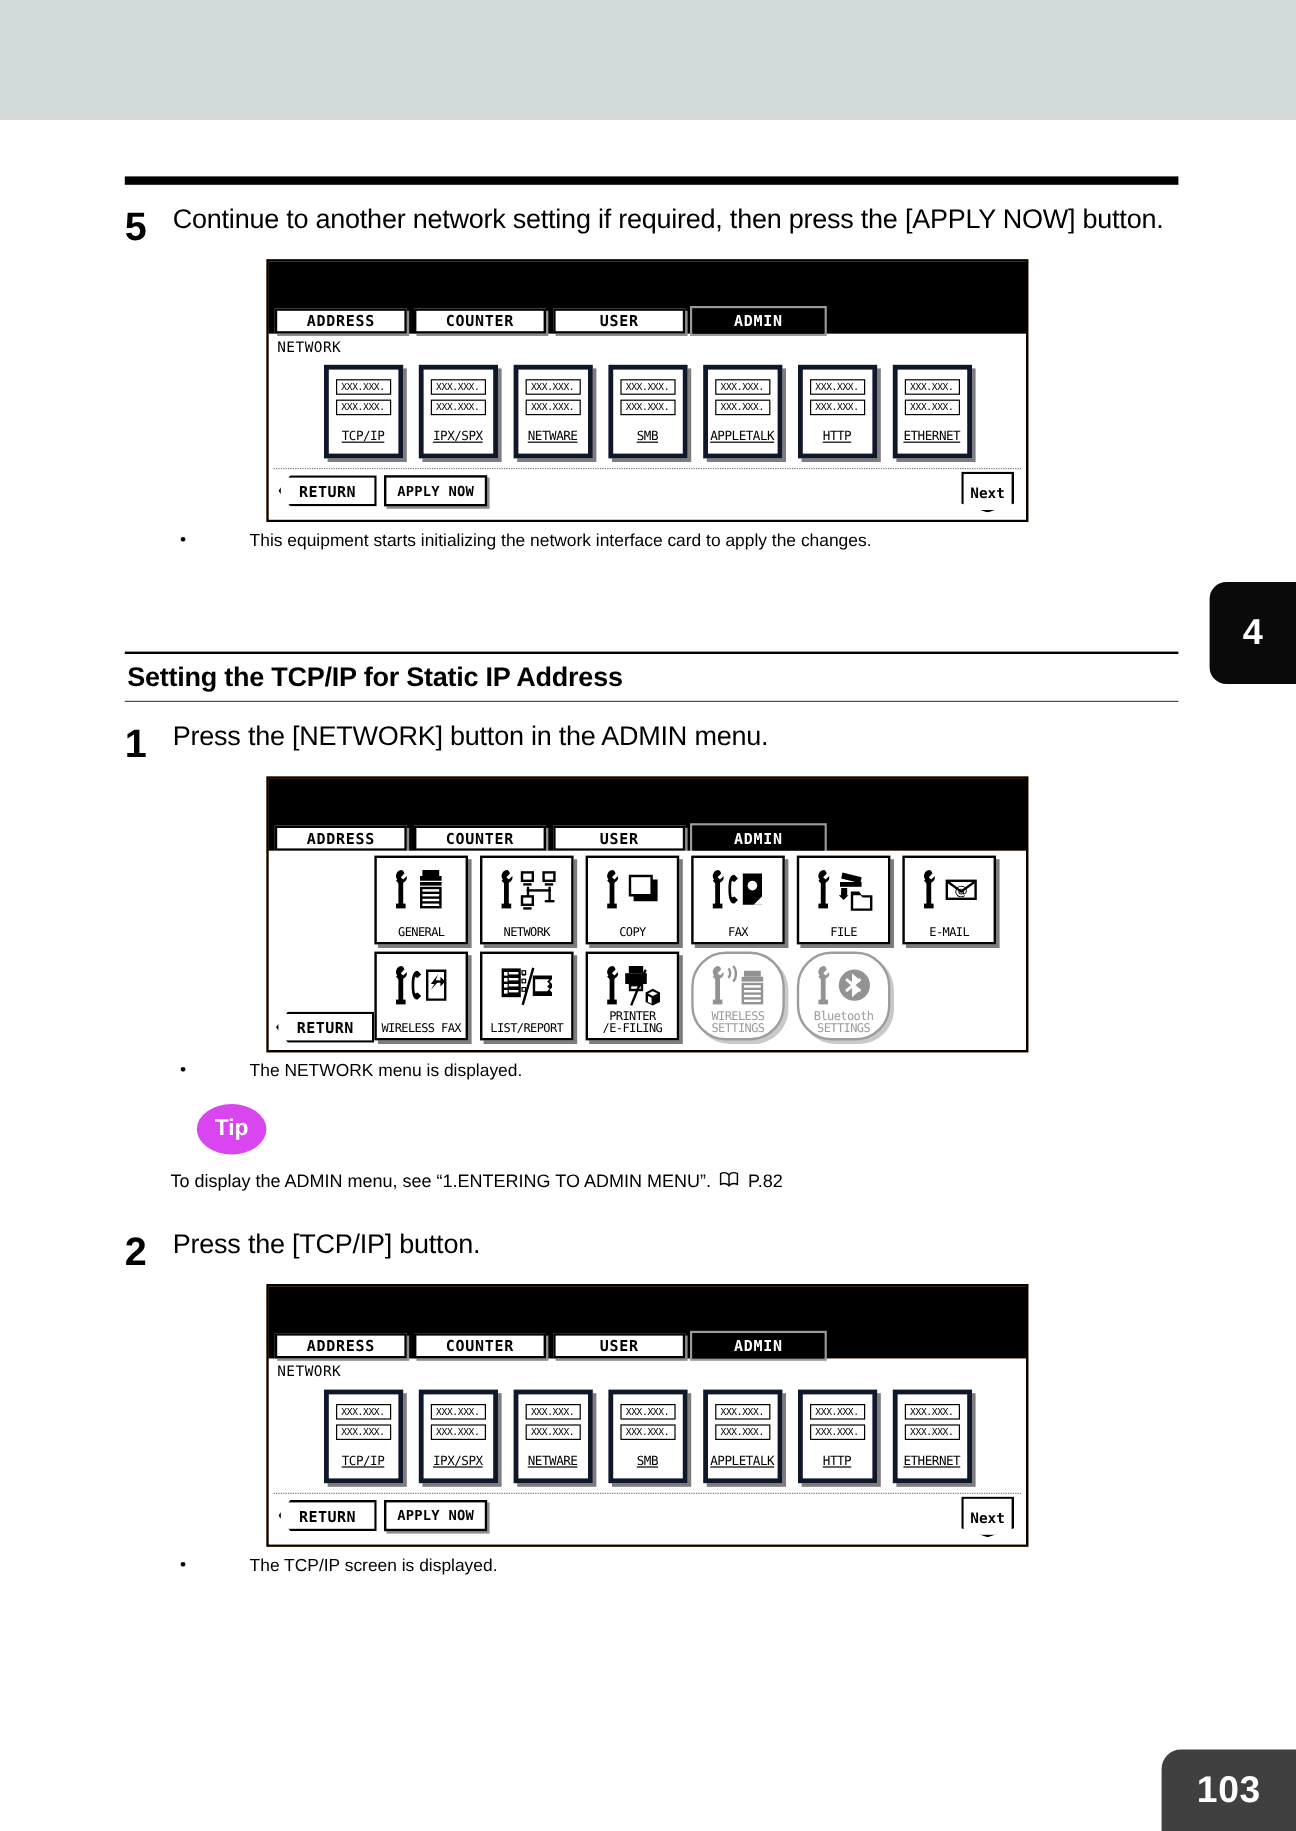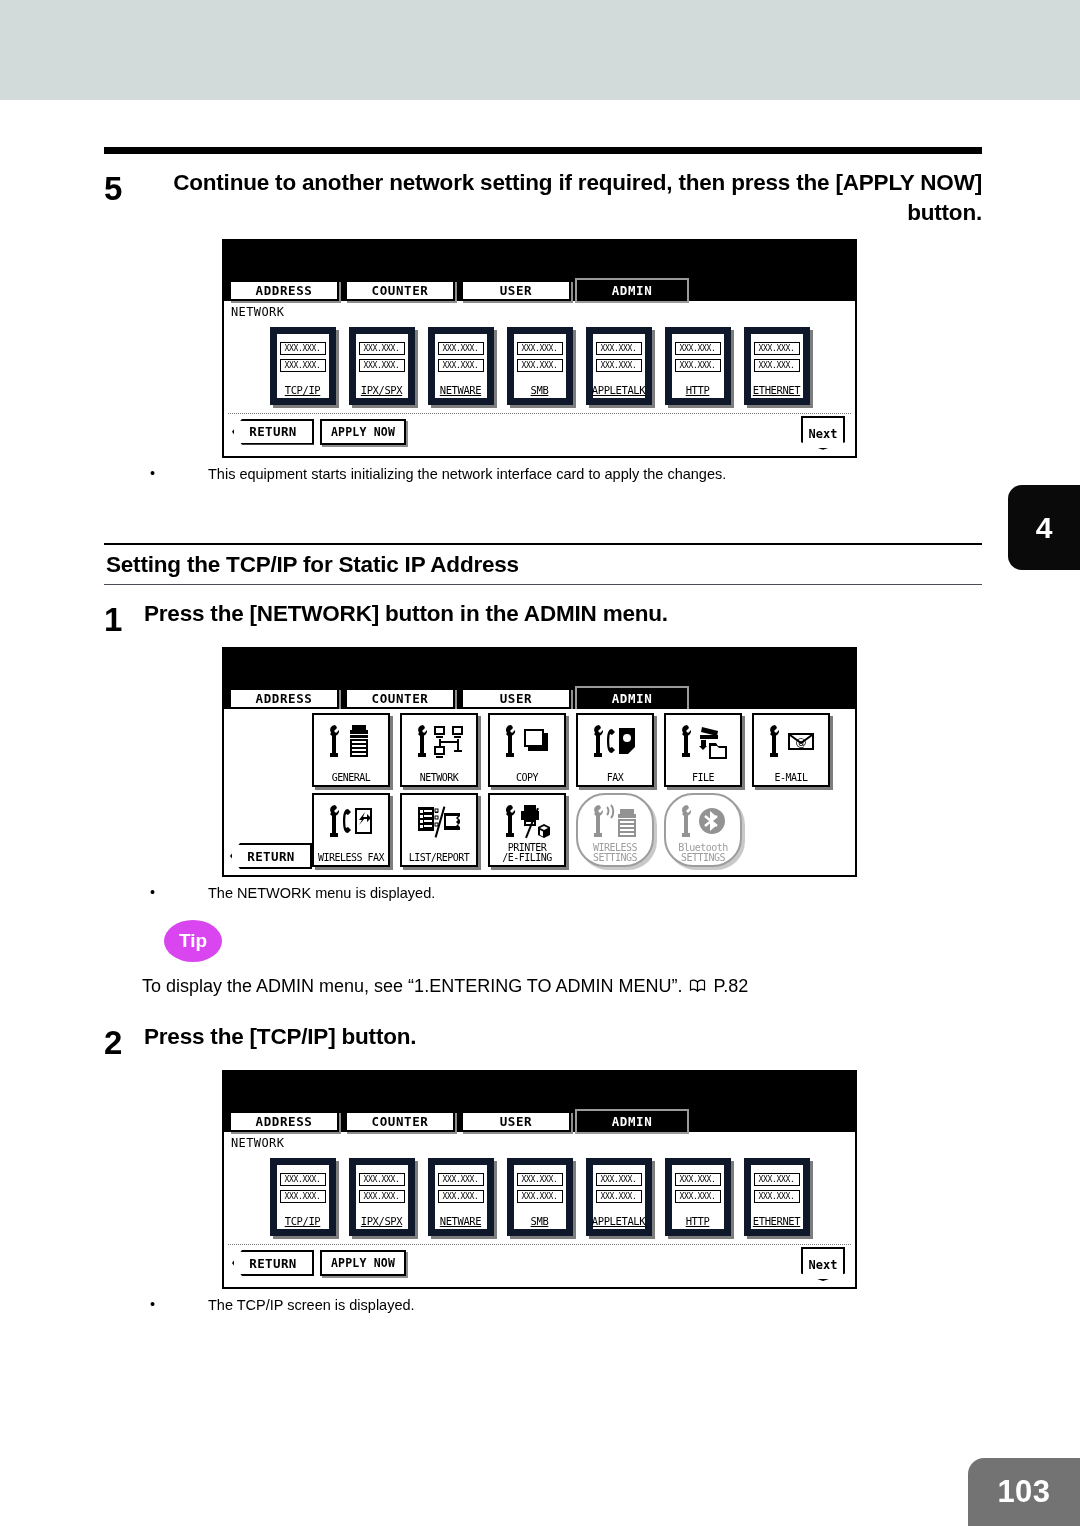--- a/index.html
+++ b/index.html
@@ -16,56 +16,56 @@
   
   .chapter-tab{
     position:absolute;left:1008px;top:485px;width:72px;height:85px;
     background:#0a0a0a;border-radius:14px 0 0 14px;
     display:flex;align-items:center;justify-content:center;
     color:#fff;font-size:30px;font-weight:bold;
   }
   
   .page-num{
     position:absolute;left:968px;top:1458px;width:112px;height:68px;
-    background:#737373;border-radius:16px 0 0 0;
+    background:#404040;border-radius:16px 0 0 0;
     display:flex;align-items:center;justify-content:center;
     color:#fff;font-size:31px;font-weight:bold;letter-spacing:.5px;
   }
 
   
   .content{position:absolute;left:104px;top:0;width:878px;height:1526px;}
 
   
   .rule-thick{height:7px;background:#000;width:878px;}
   .rule-thin{height:2px;background:#000;width:878px;}
   .rule-hair{height:1px;background:#4a4a58;width:878px;}
 
   
   .step{display:flex;align-items:flex-start;margin-top:14px;}
   .step-num{
     font-size:33px;font-weight:bold;line-height:1;width:40px;flex:0 0 40px;
     padding-top:4px;font-family:"Liberation Sans",sans-serif;
   }
-  .step-text{font-size:22.5px;font-weight:bold;line-height:1.33;letter-spacing:-.2px;text-align:right;}
+  .step-text{font-size:22.5px;font-weight:normal;line-height:1.33;letter-spacing:-.2px;text-align:right;}
 
   
   .sec-head{font-size:22.5px;font-weight:bold;padding:7px 0 6px 2px;letter-spacing:-.2px;}
 
   
   .note{display:flex;font-size:14.5px;margin-left:46px;margin-top:7px;}
   .note .dot{width:14px;flex:0 0 14px;}
   .note .txt{line-height:1.25;margin-left:44px;}
 
   
   .tip-badge{
     width:58px;height:42px;border-radius:50%;background:#d946ef;color:#fff;
     display:flex;align-items:center;justify-content:center;
     font-size:19px;font-weight:bold;margin-left:60px;
   }
-  .tip-text{font-size:18px;margin-left:38px;margin-top:14px;display:flex;align-items:center;gap:7px;}
+  .tip-text{font-size:15px;margin-left:38px;margin-top:14px;display:flex;align-items:center;gap:7px;}
   .book-ico{display:inline-block;}
 
   
   .lcd{
     position:relative;width:635px;margin:11px 0 0 118px;
     border:2px solid #000;background:#fdba74;box-sizing:border-box;
     font-family:"DejaVu Sans Mono","Liberation Mono",monospace;
   }
   .lcd-top{background:#000;height:60px;position:relative;}
   .lcd-tabs{position:absolute;left:0;bottom:0;display:flex;gap:6px;padding-left:5px;}
@@ -77,21 +77,21 @@
     box-shadow:inset 0 0 0 1px #fff, 2px 2px 0 #8d8d8d;
   }
   .tabbtn.sel{background:#000;color:#fff;box-shadow:inset 0 0 0 1px #000, 0 0 0 2px #9a9a9a;}
   .lcd-body{background:#fff;padding:0;}
   .crumb{font-size:12px;padding:4px 0 2px 7px;letter-spacing:.4px;}
 
   
   .net-row{display:flex;justify-content:center;gap:13px;padding:6px 0 2px 0;}
   .netbtn{
     width:66px;height:78px;box-sizing:border-box;
-    border:7px solid #0f172a;background:#fff;
+    border:4px solid #0f172a;background:#fff;
     display:flex;flex-direction:column;align-items:center;justify-content:flex-start;
     padding-top:8px;box-shadow:inset 0 0 0 2px #fff, 3px 3px 0 #7d7d7d;
   }
   .ipbox{
     width:46px;height:13px;box-sizing:border-box;border:1.5px solid #000;
     margin-bottom:4px;display:flex;align-items:center;justify-content:center;
     font-size:8px;letter-spacing:-.3px;overflow:hidden;
   }
   .netlabel{font-size:10.5px;margin-top:8px;letter-spacing:-.4px;white-space:nowrap;text-decoration:underline;}
 

